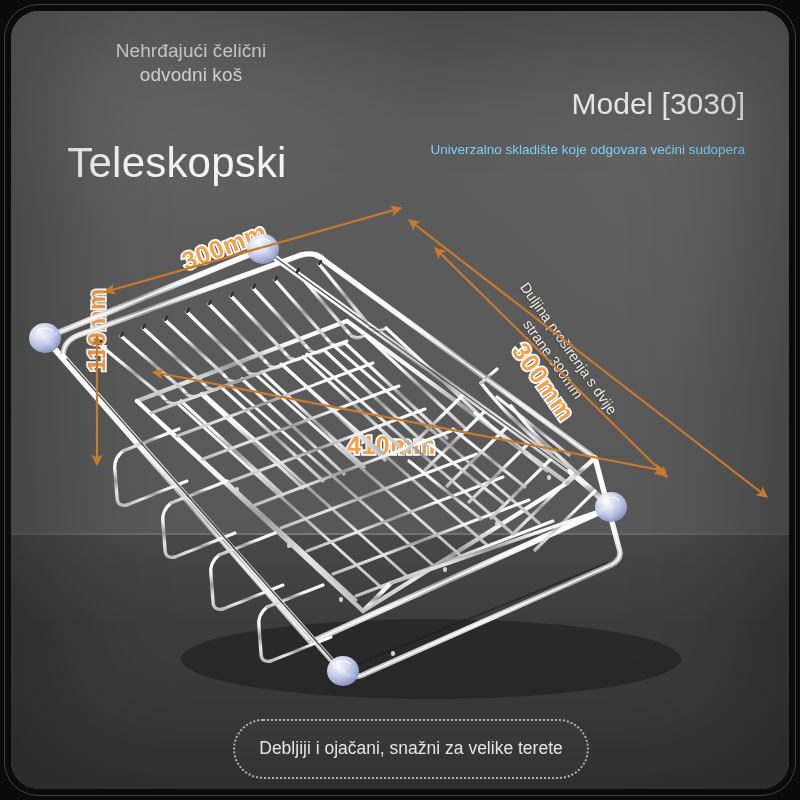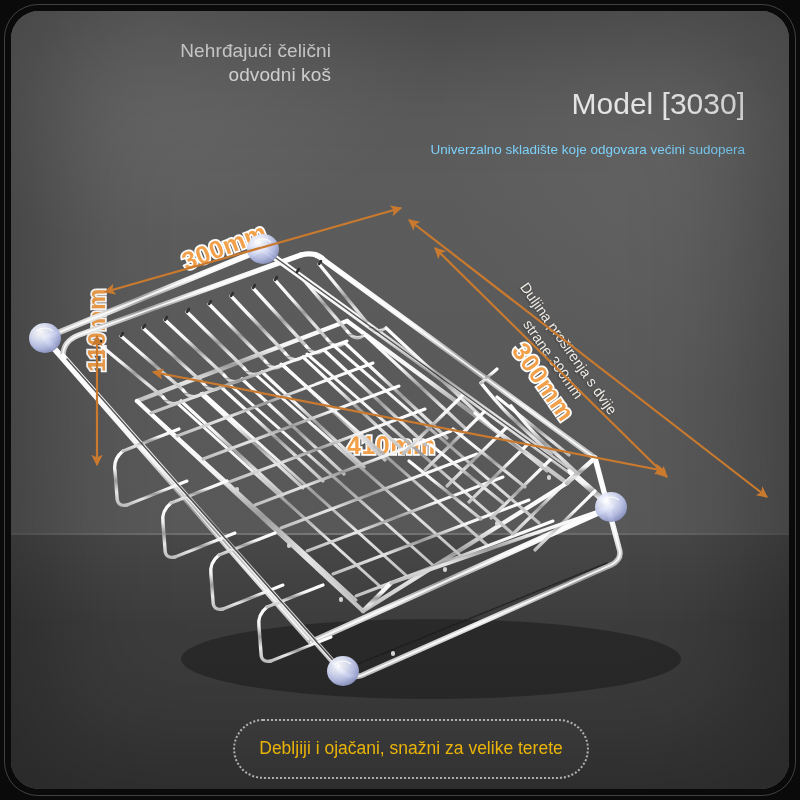--- a/index.html
+++ b/index.html
@@ -26,33 +26,33 @@
      background:linear-gradient(180deg,#3e3e3e 0%,#3c3c3c 40%,#3a3a3a 100%);}
   .horizon{position:absolute;left:0;top:522px;width:100%;height:2px;
      background:linear-gradient(90deg,rgba(120,120,120,.25),rgba(150,150,150,.5) 40%,rgba(120,120,120,.2));}
   .floor-sheen{position:absolute;left:0;top:524px;width:100%;height:90px;
      background:linear-gradient(180deg,rgba(255,255,255,.05),rgba(255,255,255,0));}
   .vignette{position:absolute;inset:0;pointer-events:none;
      box-shadow:inset 0 0 120px 34px rgba(0,0,0,.30);}
 
   
   .txt{position:absolute;color:#e9e9e9;white-space:pre;line-height:1.25;}
-  #kicker{left:40px;top:28px;width:280px;text-align:right;font-size:19px;
+  #kicker{left:40px;top:28px;width:280px;text-align:center;font-size:19px;
       color:#e3e3e3;letter-spacing:.1px;}
   #headline{left:16px;top:126px;width:300px;text-align:center;font-size:42px;
       color:#f4f4f4;letter-spacing:.2px;}
   #model{right:44px;top:74px;font-size:30px;color:#f0f0f0;text-align:right;}
   #model-sub{right:44px;top:131px;font-size:13.5px;color:#7dd3fc;text-align:right;}
 
   
   #pill{position:absolute;left:222px;top:708px;width:356px;height:60px;
      border-radius:32px;border:2px dotted rgba(225,225,225,.72);
      background:rgba(255,255,255,.025);
      display:flex;align-items:center;justify-content:center;text-align:center;
-     font-size:17.5px;color:#eab308;line-height:1.25;box-sizing:border-box;padding:0 22px;}
+     font-size:17.5px;color:#e5e5e5;line-height:1.25;box-sizing:border-box;padding:0 22px;}
 
   
   .dimlabel{position:absolute;font-weight:bold;color:#f2a04a;
      -webkit-text-stroke:3.5px #ffffff;paint-order:stroke fill;
      white-space:nowrap;letter-spacing:.5px;}
   .dim-300a{left:172px;top:237px;font-size:25px;transform:rotate(-21deg);transform-origin:left center;}
   .dim-110 {left:72px;top:361px;font-size:24px;transform:rotate(-90deg);transform-origin:left top;}
   .dim-410 {left:336px;top:420px;font-size:25px;transform:rotate(0deg);}
   .dim-300b{left:507px;top:320px;font-size:25px;transform:rotate(55deg);transform-origin:left center;}
 
@@ -308,20 +308,21 @@
 
         <line x1="424" y1="237" x2="656" y2="466"></line>
 
         <line x1="398" y1="209" x2="756" y2="486"></line>
       </g>
     </svg>
 
     <div class="txt" id="kicker">Nehrđajući čelični
 odvodni koš</div>
 
+    <div class="txt" id="headline">Teleskopski</div>
 
     <div class="txt" id="model">Model [3030]</div>
 
     <div class="txt" id="model-sub">Univerzalno skladište koje odgovara većini sudopera</div>
 
     <div class="dimlabel dim-300a">300mm</div>
     <div class="dimlabel dim-110">110mm</div>
     <div class="dimlabel dim-410">410mm</div>
     <div class="dimlabel dim-300b">300mm</div>
 

